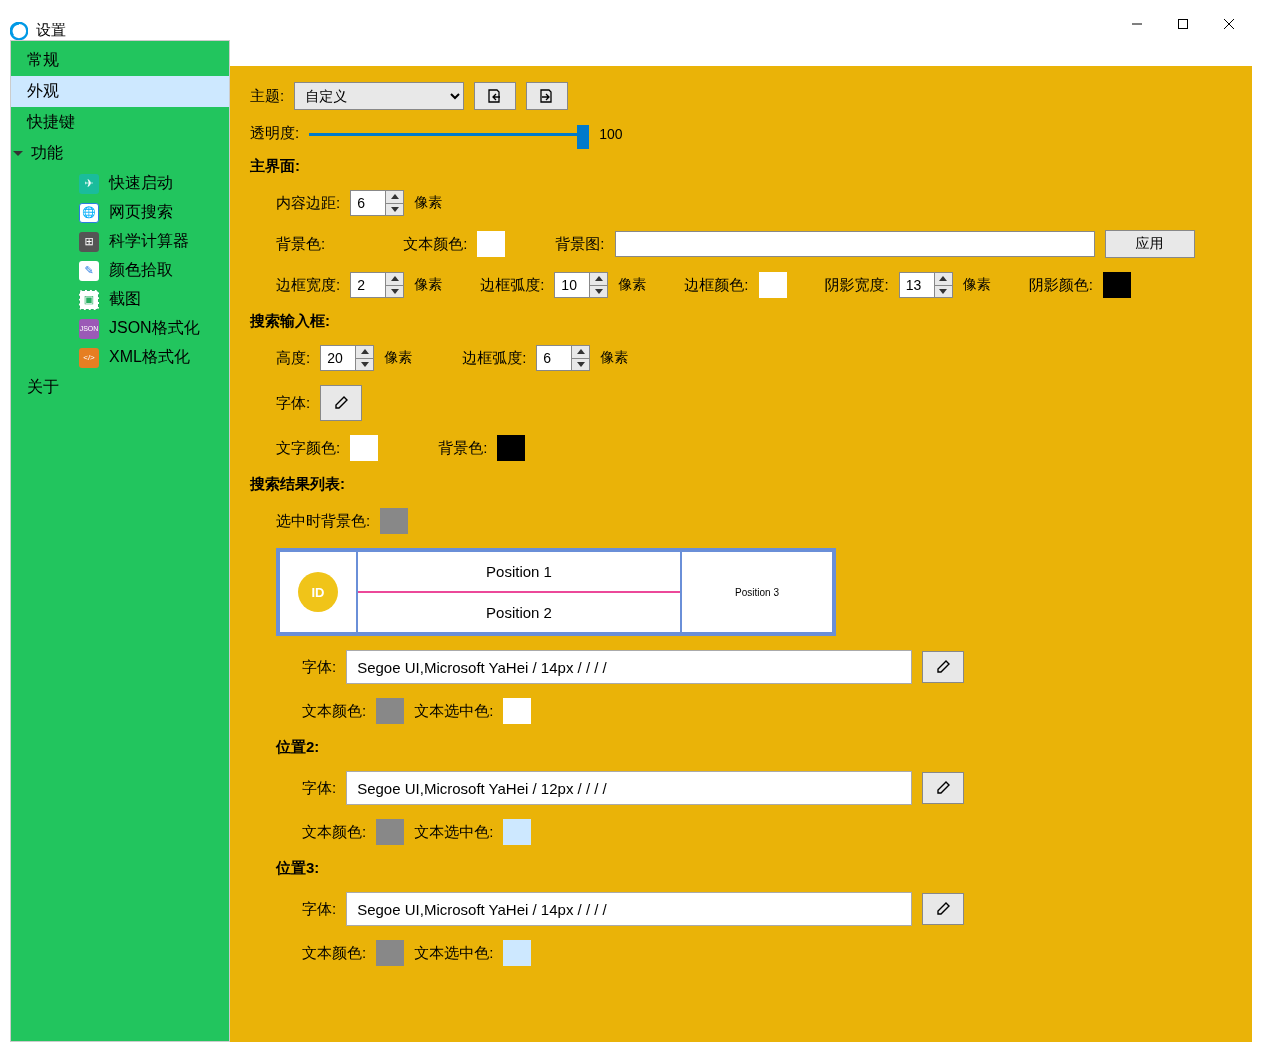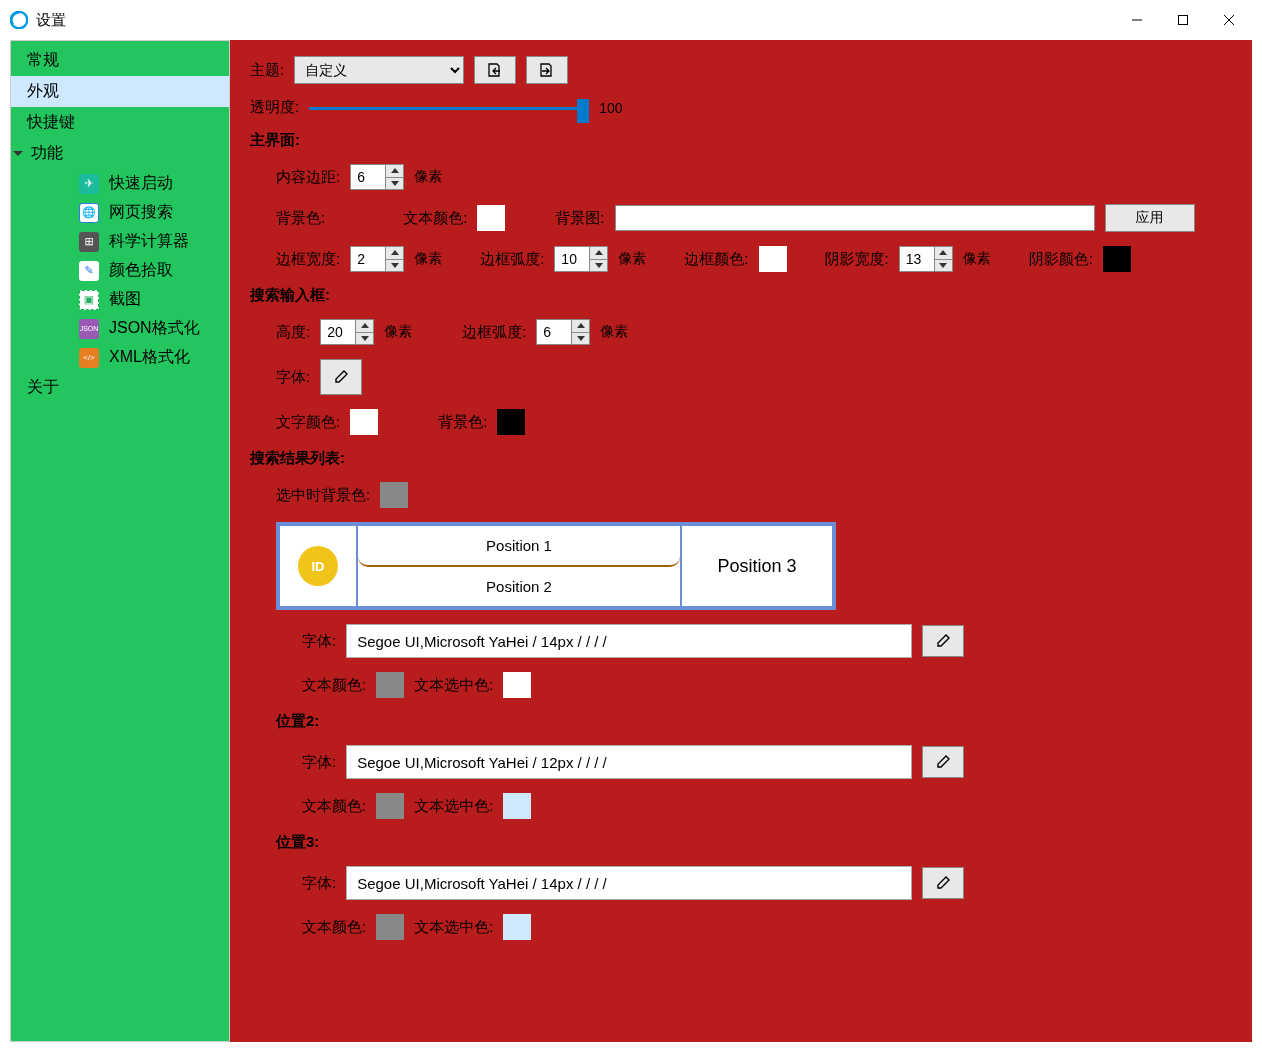--- a/index.html
+++ b/index.html
@@ -1,31 +1,31 @@
 <!DOCTYPE html>
 <html><head>
 <meta charset="utf-8">
 <style>
 * { box-sizing: border-box; margin: 0; padding: 0; }
 body { font-family: "Microsoft YaHei", "Segoe UI", sans-serif; font-size: 14px; background: #fff; color: #000; }
-.titlebar { height: 40px; display: flex; align-items: center; padding: 0 10px; }
+.titlebar { height: 40px; display: flex; align-items: flex-end; padding: 0 10px; }
 .titlebar .app-icon { width: 18px; height: 18px; margin-right: 8px; }
 .titlebar .app-icon svg { width: 100%; height: 100%; }
 .titlebar .title { font-size: 15px; }
 .titlebar .spacer { flex: 1; }
 .titlebar .win-btn { width: 46px; height: 32px; display: flex; align-items: center; justify-content: center; cursor: pointer; }
 .titlebar .win-btn svg { width: 12px; height: 12px; }
 .main-wrap { display: flex; padding: 0 10px 10px 10px; height: calc(1052px - 40px); }
 .sidebar { width: 220px; border: 1px solid #ccc; background: #22c55e; padding: 4px 0; overflow-y: auto; }
 .side-item { padding: 5px 16px; font-size: 16px; cursor: pointer; display: flex; align-items: center; }
 .side-item.selected { background: #cde8ff; }
 .side-item.parent::before { content: ""; display: inline-block; width: 0; height: 0; border-top: 5px solid #333; border-left: 5px solid transparent; border-right: 5px solid transparent; margin-right: 8px; margin-left: -14px; }
 .side-sub { padding-left: 68px; display: flex; align-items: center; gap: 10px; font-size: 16px; padding-top: 4px; padding-bottom: 4px; cursor: pointer; }
 .side-sub .ico { width: 20px; height: 20px; flex-shrink: 0; display: flex; align-items: center; justify-content: center; border-radius: 3px; font-size: 11px; color: #fff; }
-.content { flex: 1; background: #b91c1c; padding: 16px 20px; overflow-y: auto; }
+.content { flex: 1; background: #eab308; padding: 16px 20px; overflow-y: auto; margin-top: 26px; }
 .row { display: flex; align-items: center; gap: 10px; margin-bottom: 14px; }
 .label { font-size: 15px; }
 .section-h { font-weight: bold; font-size: 15px; margin: 14px 0 14px 0; }
 .section-h.sub { margin-left: 26px; }
 .indent { margin-left: 26px; }
 select.combo { width: 170px; height: 28px; border: 1px solid #888; background: #e8e8e8; font-size: 14px; padding: 0 6px; }
 .icon-btn { width: 42px; height: 28px; border: 1px solid #888; background: #e8e8e8; display: flex; align-items: center; justify-content: center; cursor: pointer; }
 .icon-btn svg { width: 16px; height: 14px; }
 .slider-wrap { position: relative; width: 280px; height: 18px; }
 .slider-track { position: absolute; top: 8px; left: 0; right: 0; height: 3px; background: #b0b0b0; }
@@ -48,22 +48,22 @@
 .font-disp.big { font-size: 22px; font-weight: bold; width: 620px; height: 40px; }
 .font-disp.small { font-size: 15px; width: 566px; height: 32px; }
 .edit-btn { width: 42px; height: 36px; border: 1px solid #888; background: #e8e8e8; display: flex; align-items: center; justify-content: center; cursor: pointer; }
 .edit-btn.small { height: 32px; }
 .edit-btn svg { width: 16px; height: 16px; }
 .layout-preview { border: 4px solid #6a8fd8; background: #fff; width: 560px; height: 88px; display: flex; margin-left: 26px; margin-bottom: 14px; }
 .layout-preview .icon-cell { width: 78px; border-right: 2px solid #6a8fd8; display: flex; align-items: center; justify-content: center; }
 .layout-preview .icon-cell .circ { width: 40px; height: 40px; border-radius: 50%; background: #f0c419; display: flex; align-items: center; justify-content: center; color: #fff; font-size: 13px; font-weight: bold; }
 .layout-preview .mid { flex: 1; display: flex; flex-direction: column; border-right: 2px solid #6a8fd8; }
 .layout-preview .mid div { flex: 1; display: flex; align-items: center; justify-content: center; font-size: 15px; }
-.layout-preview .mid div:first-child { border-bottom: 2px solid #a16207; border-radius: 10px; }
-.layout-preview .right-cell { width: 150px; display: flex; align-items: center; justify-content: center; font-size: 18px; }
+.layout-preview .mid div:first-child { border-bottom: 2px solid #ec4899; }
+.layout-preview .right-cell { width: 150px; display: flex; align-items: center; justify-content: center; font-size: 10px; }
 </style>
 </head>
 <body>
 
 <div class="titlebar">
   <span class="app-icon">
     <svg viewBox="0 0 24 24">
         <circle cx="12" cy="12" r="11" fill="none" stroke="#0099e5" stroke-width="3"></circle>
         <path d="M12 2 A10 10 0 0 0 4 18" fill="none" stroke="#0099e5" stroke-width="3"></path>
       </svg>

